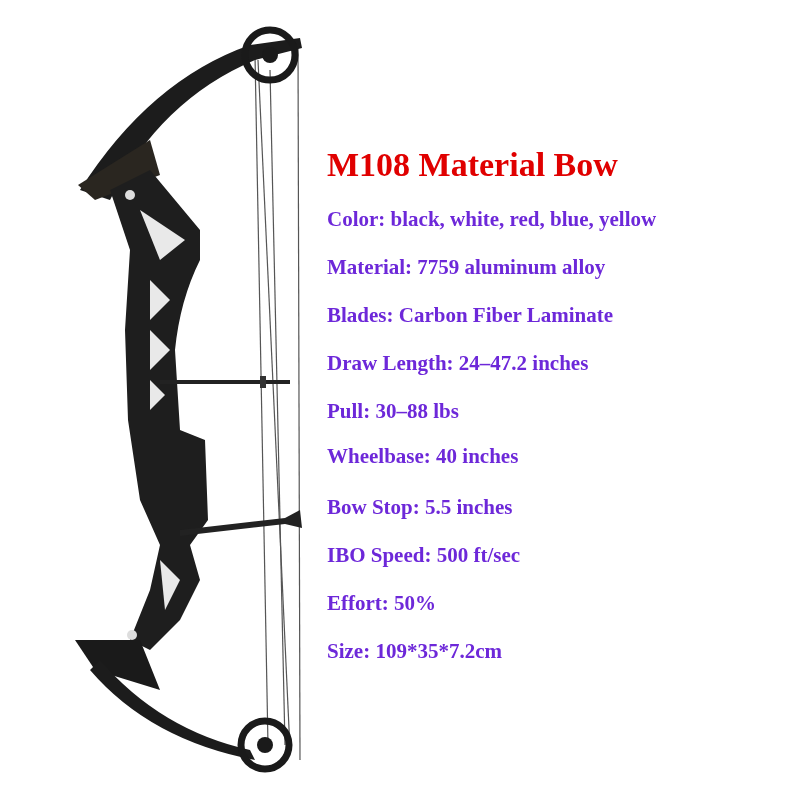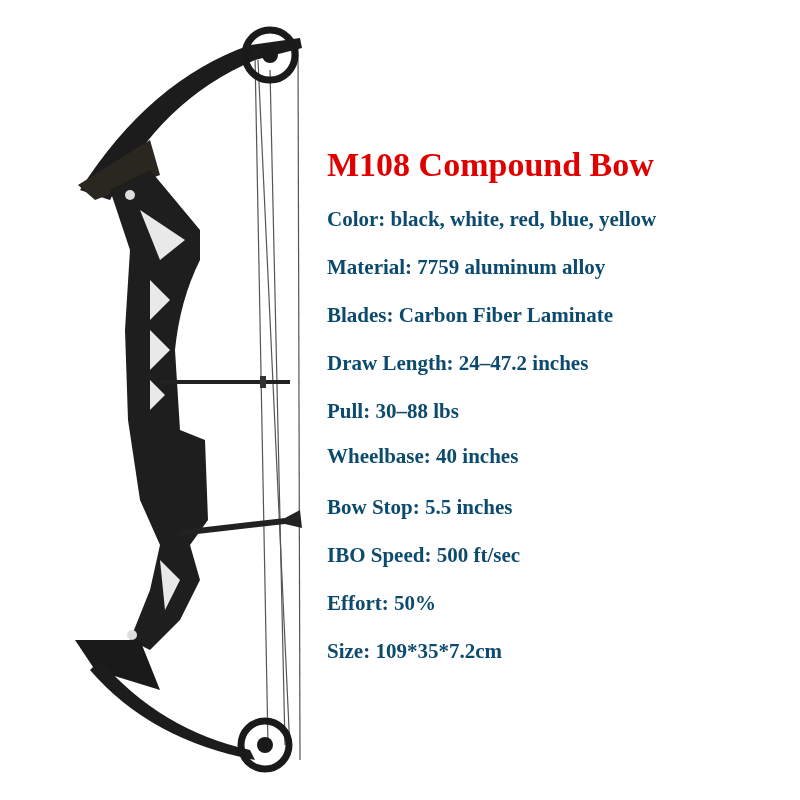--- a/index.html
+++ b/index.html
@@ -9,21 +9,21 @@
     font-family: "Liberation Serif", "DejaVu Serif", serif;
   }
   .product-image { position: absolute; left: 0; top: 0; width: 320px; height: 800px; }
   .specs { position: absolute; left: 327px; top: 0; width: 470px; }
   .title {
     position: absolute; left: 0; top: 146px;
     font-size: 34px; font-weight: bold; color: #e00000; white-space: nowrap;
   }
   .spec-line {
     position: absolute; left: 0;
-    font-size: 21px; font-weight: bold; color: #0c4a6e; white-space: nowrap;
+    font-size: 21px; font-weight: bold; color: #6d28d9; white-space: nowrap;
   }
 </style>
 </head>
 <body>
 
 <div class="product-image">
   <svg width="320" height="800" viewBox="0 0 320 800">
 
     <g stroke="#555" stroke-width="1.2" fill="none">
       <line x1="255" y1="55" x1b="0" x2="268" y2="745"></line>
@@ -58,21 +58,21 @@
     <path d="M75 640 L140 640 L160 690 L95 670 Z" fill="#1a1a1a"></path>
 
     <path d="M100 660 Q160 730 250 750 L255 760 Q150 740 90 670 Z" fill="#1c1c1c"></path>
 
     <circle cx="265" cy="745" r="24" fill="none" stroke="#1a1a1a" stroke-width="7"></circle>
     <circle cx="265" cy="745" r="8" fill="#1a1a1a"></circle>
   </svg>
 </div>
 
 <div class="specs">
-  <div class="title">M108 Compound Bow</div>
+  <div class="title">M108 Material Bow</div>
   <div class="spec-line" style="top:207px">Color: black, white, red, blue, yellow</div>
   <div class="spec-line" style="top:255px">Material: 7759 aluminum alloy</div>
   <div class="spec-line" style="top:303px">Blades: Carbon Fiber Laminate</div>
   <div class="spec-line" style="top:351px">Draw Length: 24–47.2 inches</div>
   <div class="spec-line" style="top:399px">Pull: 30–88 lbs</div>
   <div class="spec-line" style="top:444px">Wheelbase: 40 inches</div>
   <div class="spec-line" style="top:495px">Bow Stop: 5.5 inches</div>
   <div class="spec-line" style="top:543px">IBO Speed: 500 ft/sec</div>
   <div class="spec-line" style="top:591px">Effort: 50%</div>
   <div class="spec-line" style="top:639px">Size: 109*35*7.2cm</div>

